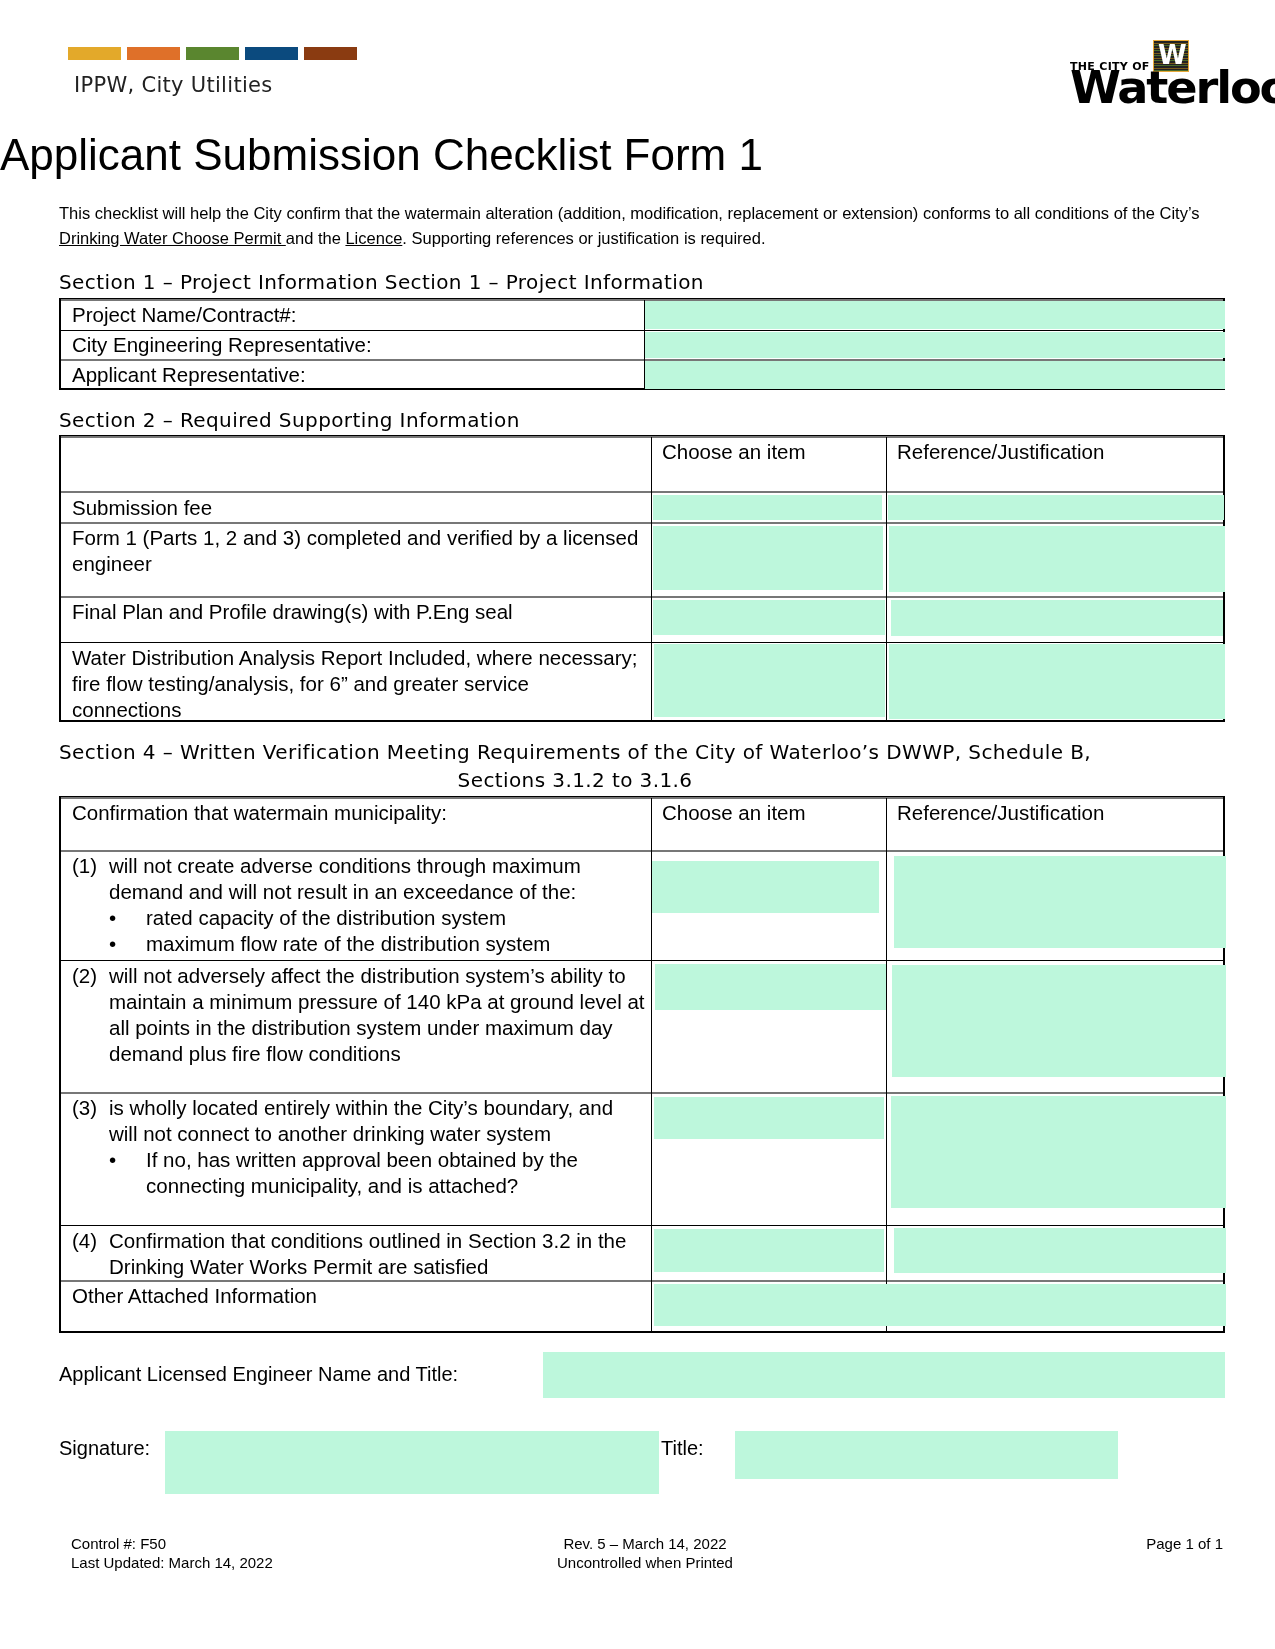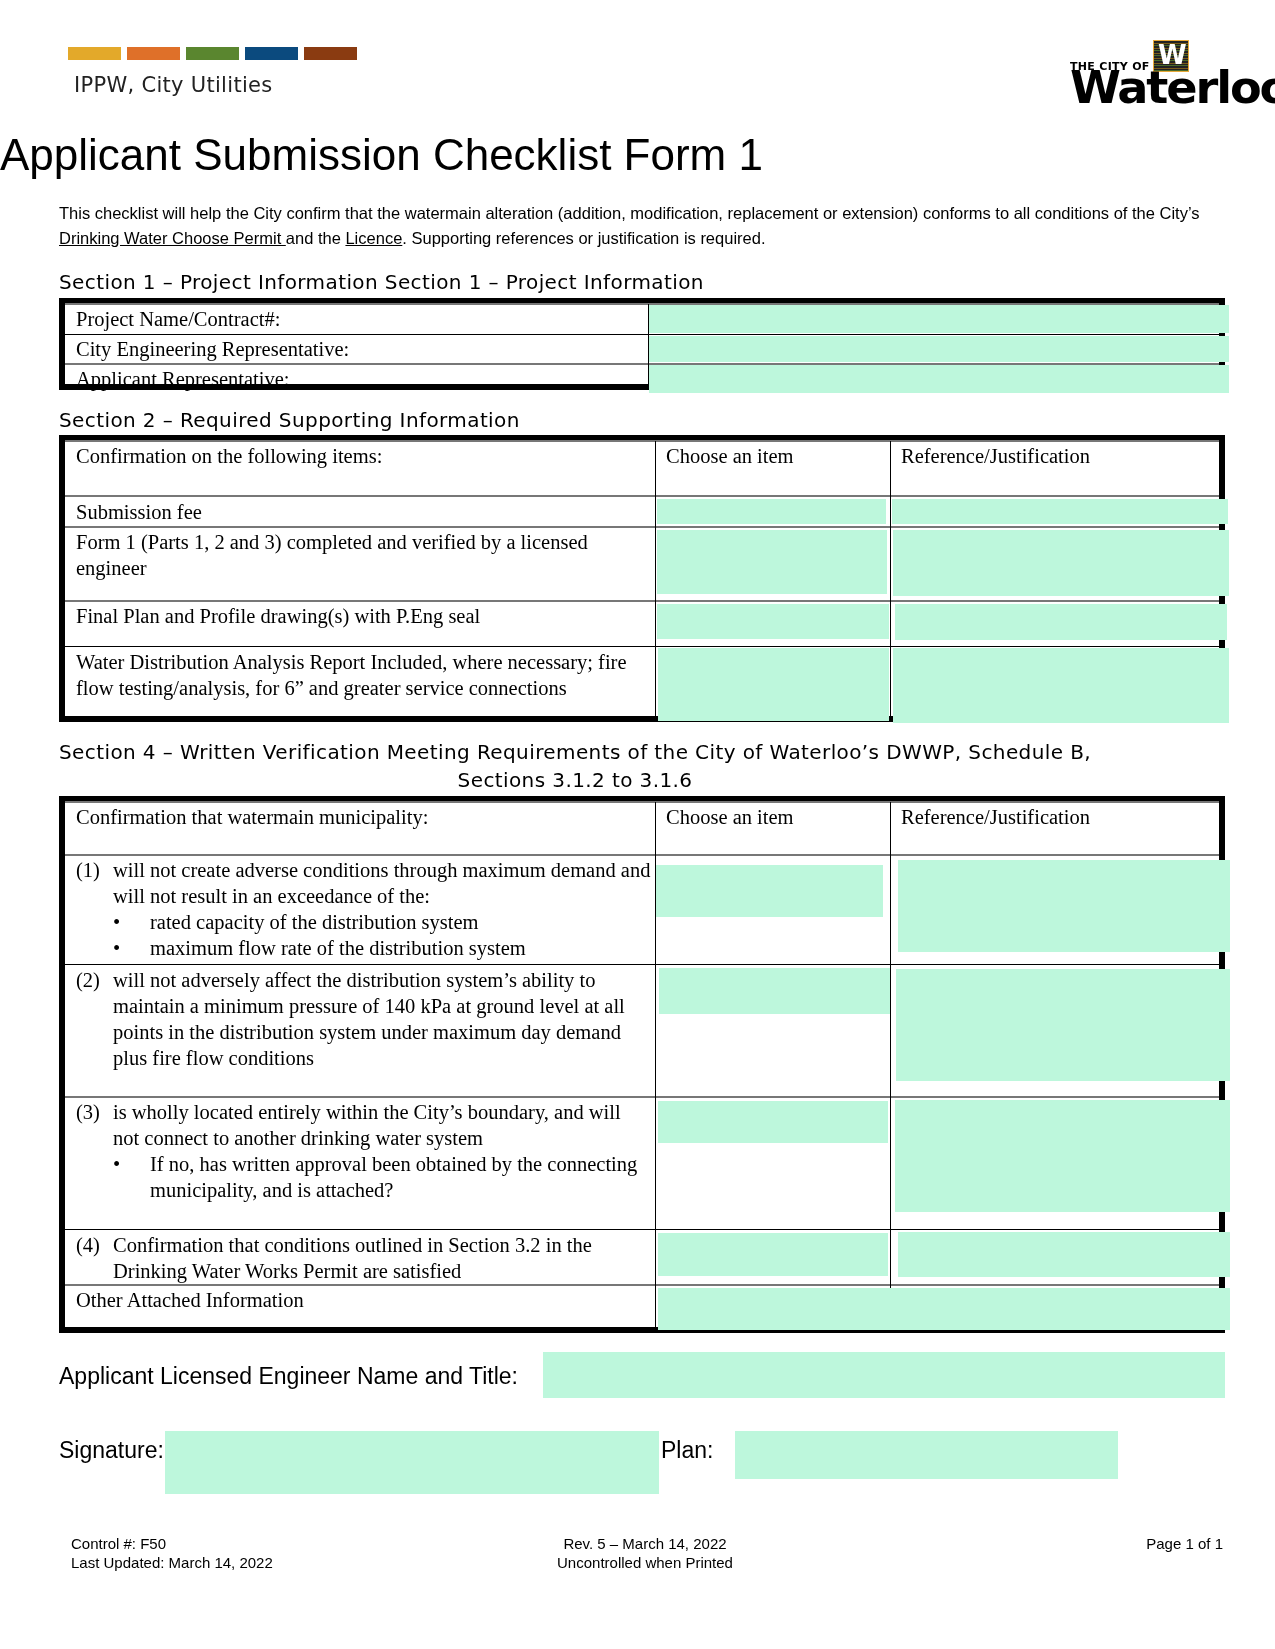--- a/index.html
+++ b/index.html
@@ -12,30 +12,30 @@
   .logo { left: 1034px; top: 38px; width: 190px; height: 70px; margin-left: 36px; }
   .logo .small { position: absolute; left: 0; top: 22px; font-size: 11px; font-weight: bold; letter-spacing: 0.3px; font-family: "DejaVu Sans", sans-serif; }
   .logo .big { position: absolute; left: 0; top: 24px; font-size: 44px; font-weight: bold; letter-spacing: -2px; font-family: "DejaVu Sans", sans-serif; transform: scaleX(1.05); transform-origin: left; }
   .logo .mark { position: absolute; left: 83px; top: 2px; width: 34px; height: 30px; border: 1px solid #e8a93a;
     background: repeating-linear-gradient(180deg, #222 0 2px, #7a5c1a 2px 3px, #222 3px 4px, #4a6a2a 4px 5px); }
   .logo .mark span { position: absolute; left: 4px; top: 0px; color: #fff; font-weight: bold; font-size: 26px; line-height: 28px; font-family: "DejaVu Sans", sans-serif; }
   .title { left: 0; width: 1275px; top: 130px; text-align: left; font-size: 44px; }
   .intro { left: 59px; top: 201px; width: 1170px; font-size: 16.5px; line-height: 25px; }
   .intro u { text-decoration: underline; }
   .sec-h { left: 59px; font-size: 20px; font-family: "DejaVu Sans", sans-serif; letter-spacing: 0.4px; line-height: 28px; text-align: center; }
-  .tbl { position: absolute; border: 6px solid #000000; box-sizing: border-box; font-family: Liberation Serif, serif; }
+  .tbl { position: absolute; border: 2px solid #000000; box-sizing: border-box; }
   .cell { position: absolute; box-sizing: border-box; font-size: 20.5px; line-height: 26px; padding: 2px 0 0 11px; }
   .hl { position: absolute; left: 0; right: 0; height: 0; border-top: 1px solid #000; }
   .hl.grey { border-top: 2px solid #777; }
   .vl { position: absolute; top: 0; bottom: 0; width: 0; border-left: 1px solid #000; }
   .fill { position: absolute; background: #bdf7dc; }
   .bul { padding-left: 37px; position: relative; }
   .bul .dot { position: absolute; left: 37px; top: 0; }
   .bul .bt { padding-left: 37px; display: block; }
-  .field-label { font-size: 23px; }
+  .field-label { font-size: 20px; }
   .foot { font-size: 15px; line-height: 19px; }
 </style>
 </head>
 <body>
 
 <div class="abs bars">
   <div class="bar" style="background:#e3a92a"></div>
   <div class="bar" style="background:#df7029"></div>
   <div class="bar" style="background:#5a862f"></div>
   <div class="bar" style="background:#0b4a7e"></div>
@@ -71,21 +71,20 @@
 
 <div class="abs sec-h" style="top:406px">Section 2 – Required Supporting Information</div>
 <div class="tbl" style="left:59px; top:435px; width:1166px; height:287px;">
   <div class="hl grey" style="top:-1px"></div>
   <div class="hl grey" style="top:54px"></div>
   <div class="hl grey" style="top:85px"></div>
   <div class="hl grey" style="top:159px"></div>
   <div class="hl" style="top:205px"></div>
   <div class="vl" style="left:590px"></div>
   <div class="vl" style="left:825px"></div>
-  <div class="cell" style="left:0; top:0; width:590px">Confirmation on the following items:</div>
   <div class="cell" style="left:590px; top:0; width:235px">Choose an item</div>
   <div class="cell" style="left:825px; top:0; width:340px">Reference/Justification</div>
 
   <div class="cell" style="left:0; top:56px; width:590px">Submission fee</div>
   <div class="fill" style="left:592px; top:58px; width:229px; height:25px"></div>
   <div class="fill" style="left:827px; top:58px; width:336px; height:25px"></div>
 
   <div class="cell" style="left:0; top:86px; width:580px">Form 1 (Parts 1, 2 and 3) completed and verified by a licensed engineer</div>
   <div class="fill" style="left:592px; top:89px; width:230px; height:64px"></div>
   <div class="fill" style="left:828px; top:89px; width:336px; height:66px"></div>
@@ -155,21 +154,21 @@
 
   <div class="cell" style="left:0; top:483px; width:590px">Other Attached Information</div>
   <div class="fill" style="left:593px; top:486px; width:572px; height:42px"></div>
 </div>
 
 <div class="abs field-label" style="left:59px; top:1363px">Applicant Licensed Engineer Name and Title:</div>
 <div class="fill" style="left:543px; top:1352px; width:682px; height:46px"></div>
 
 <div class="abs field-label" style="left:59px; top:1437px">Signature:</div>
 <div class="fill" style="left:165px; top:1431px; width:494px; height:63px"></div>
-<div class="abs field-label" style="left:661px; top:1437px">Plan:</div>
+<div class="abs field-label" style="left:661px; top:1437px">Title:</div>
 <div class="fill" style="left:735px; top:1431px; width:383px; height:48px"></div>
 
 <div class="abs foot" style="left:71px; top:1534px">
   <div>Control #: F50</div>
   <div>Last Updated: March 14, 2022</div>
 </div>
 <div class="abs foot" style="left:500px; width:290px; top:1534px; text-align:center">
   <div>Rev. 5 – March 14, 2022</div>
   <div>Uncontrolled when Printed</div>
 </div>

